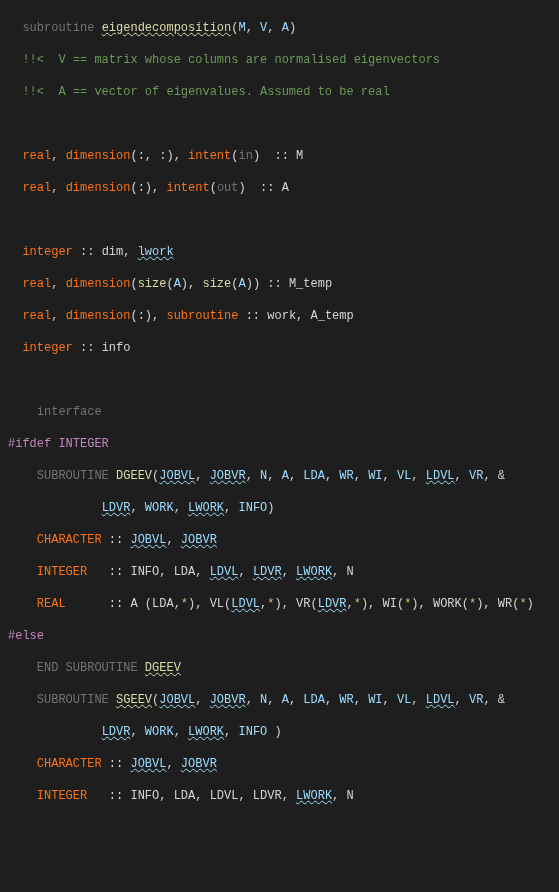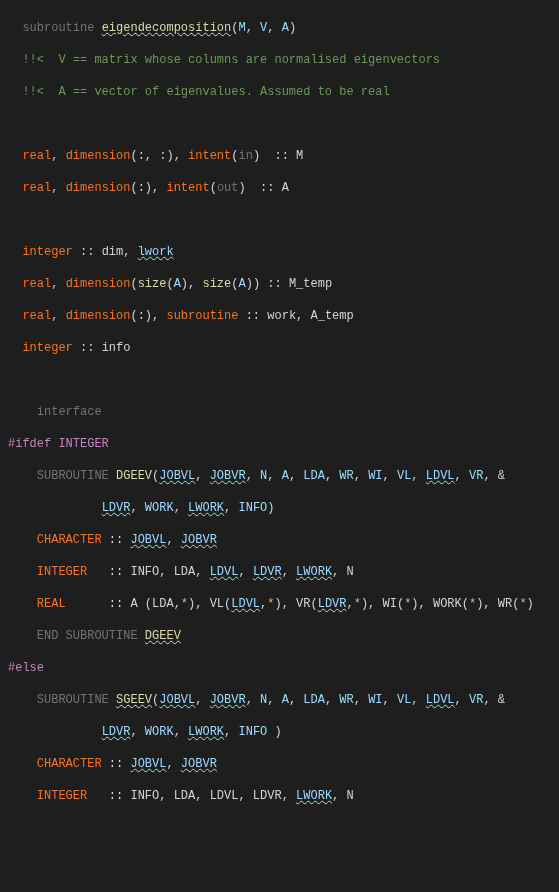--- a/index.html
+++ b/index.html
@@ -41,22 +41,22 @@
 <div>  <span class="type">real</span><span>, </span><span class="type">dimension</span><span>(:), </span><span class="type">subroutine</span><span> :: work, A_temp</span></div>
 <div>  <span class="type">integer</span><span> :: info</span></div>
 <div>&nbsp;</div>
 <div>    <span class="kw">interface</span></div>
 <div><span class="pp">#ifdef INTEGER</span></div>
 <div>    <span class="kw">SUBROUTINE</span><span> </span><span class="fn">DGEEV</span><span>(</span><span class="var-u">JOBVL</span><span>, </span><span class="var-u">JOBVR</span><span>, </span><span class="var">N</span><span>, </span><span class="var">A</span><span>, </span><span class="var">LDA</span><span>, </span><span class="var">WR</span><span>, </span><span class="var">WI</span><span>, </span><span class="var">VL</span><span>, </span><span class="var-u">LDVL</span><span>, </span><span class="var">VR</span><span>, &amp;</span></div>
 <div>             <span class="var-u">LDVR</span><span>, </span><span class="var">WORK</span><span>, </span><span class="var-u">LWORK</span><span>, </span><span class="var">INFO</span><span>)</span></div>
 <div>    <span class="type">CHARACTER</span><span> :: </span><span class="var-u">JOBVL</span><span>, </span><span class="var-u">JOBVR</span></div>
 <div>    <span class="type">INTEGER</span><span>   :: INFO, LDA, </span><span class="var-u">LDVL</span><span>, </span><span class="var-u">LDVR</span><span>, </span><span class="var-u">LWORK</span><span>, N</span></div>
 <div>    <span class="type">REAL</span><span>      :: A (LDA,</span><span class="star">*</span><span>), VL(</span><span class="var-u">LDVL</span><span>,</span><span class="star">*</span><span>), VR(</span><span class="var-u">LDVR</span><span>,</span><span class="star">*</span><span>), WI(</span><span class="star">*</span><span>), WORK(</span><span class="star">*</span><span>), WR(</span><span class="star">*</span><span>)</span></div>
+<div><span class="pp">#else</span></div>
 <div>    <span class="kw">END SUBROUTINE</span><span> </span><span class="fn-u">DGEEV</span></div>
-<div><span class="pp">#else</span></div>
 <div>    <span class="kw">SUBROUTINE</span><span> </span><span class="fn-u">SGEEV</span><span>(</span><span class="var-u">JOBVL</span><span>, </span><span class="var-u">JOBVR</span><span>, </span><span class="var">N</span><span>, </span><span class="var">A</span><span>, </span><span class="var">LDA</span><span>, </span><span class="var">WR</span><span>, </span><span class="var">WI</span><span>, </span><span class="var">VL</span><span>, </span><span class="var-u">LDVL</span><span>, </span><span class="var">VR</span><span>, &amp;</span></div>
 <div>             <span class="var-u">LDVR</span><span>, </span><span class="var">WORK</span><span>, </span><span class="var-u">LWORK</span><span>, </span><span class="var">INFO</span><span> )</span></div>
 <div>    <span class="type">CHARACTER</span><span> :: </span><span class="var-u">JOBVL</span><span>, </span><span class="var-u">JOBVR</span></div>
 <div>    <span class="type">INTEGER</span><span>   :: INFO, LDA, LDVL, LDVR, </span><span class="var-u">LWORK</span><span>, N</span></div>
 
 
 
 
 
 

